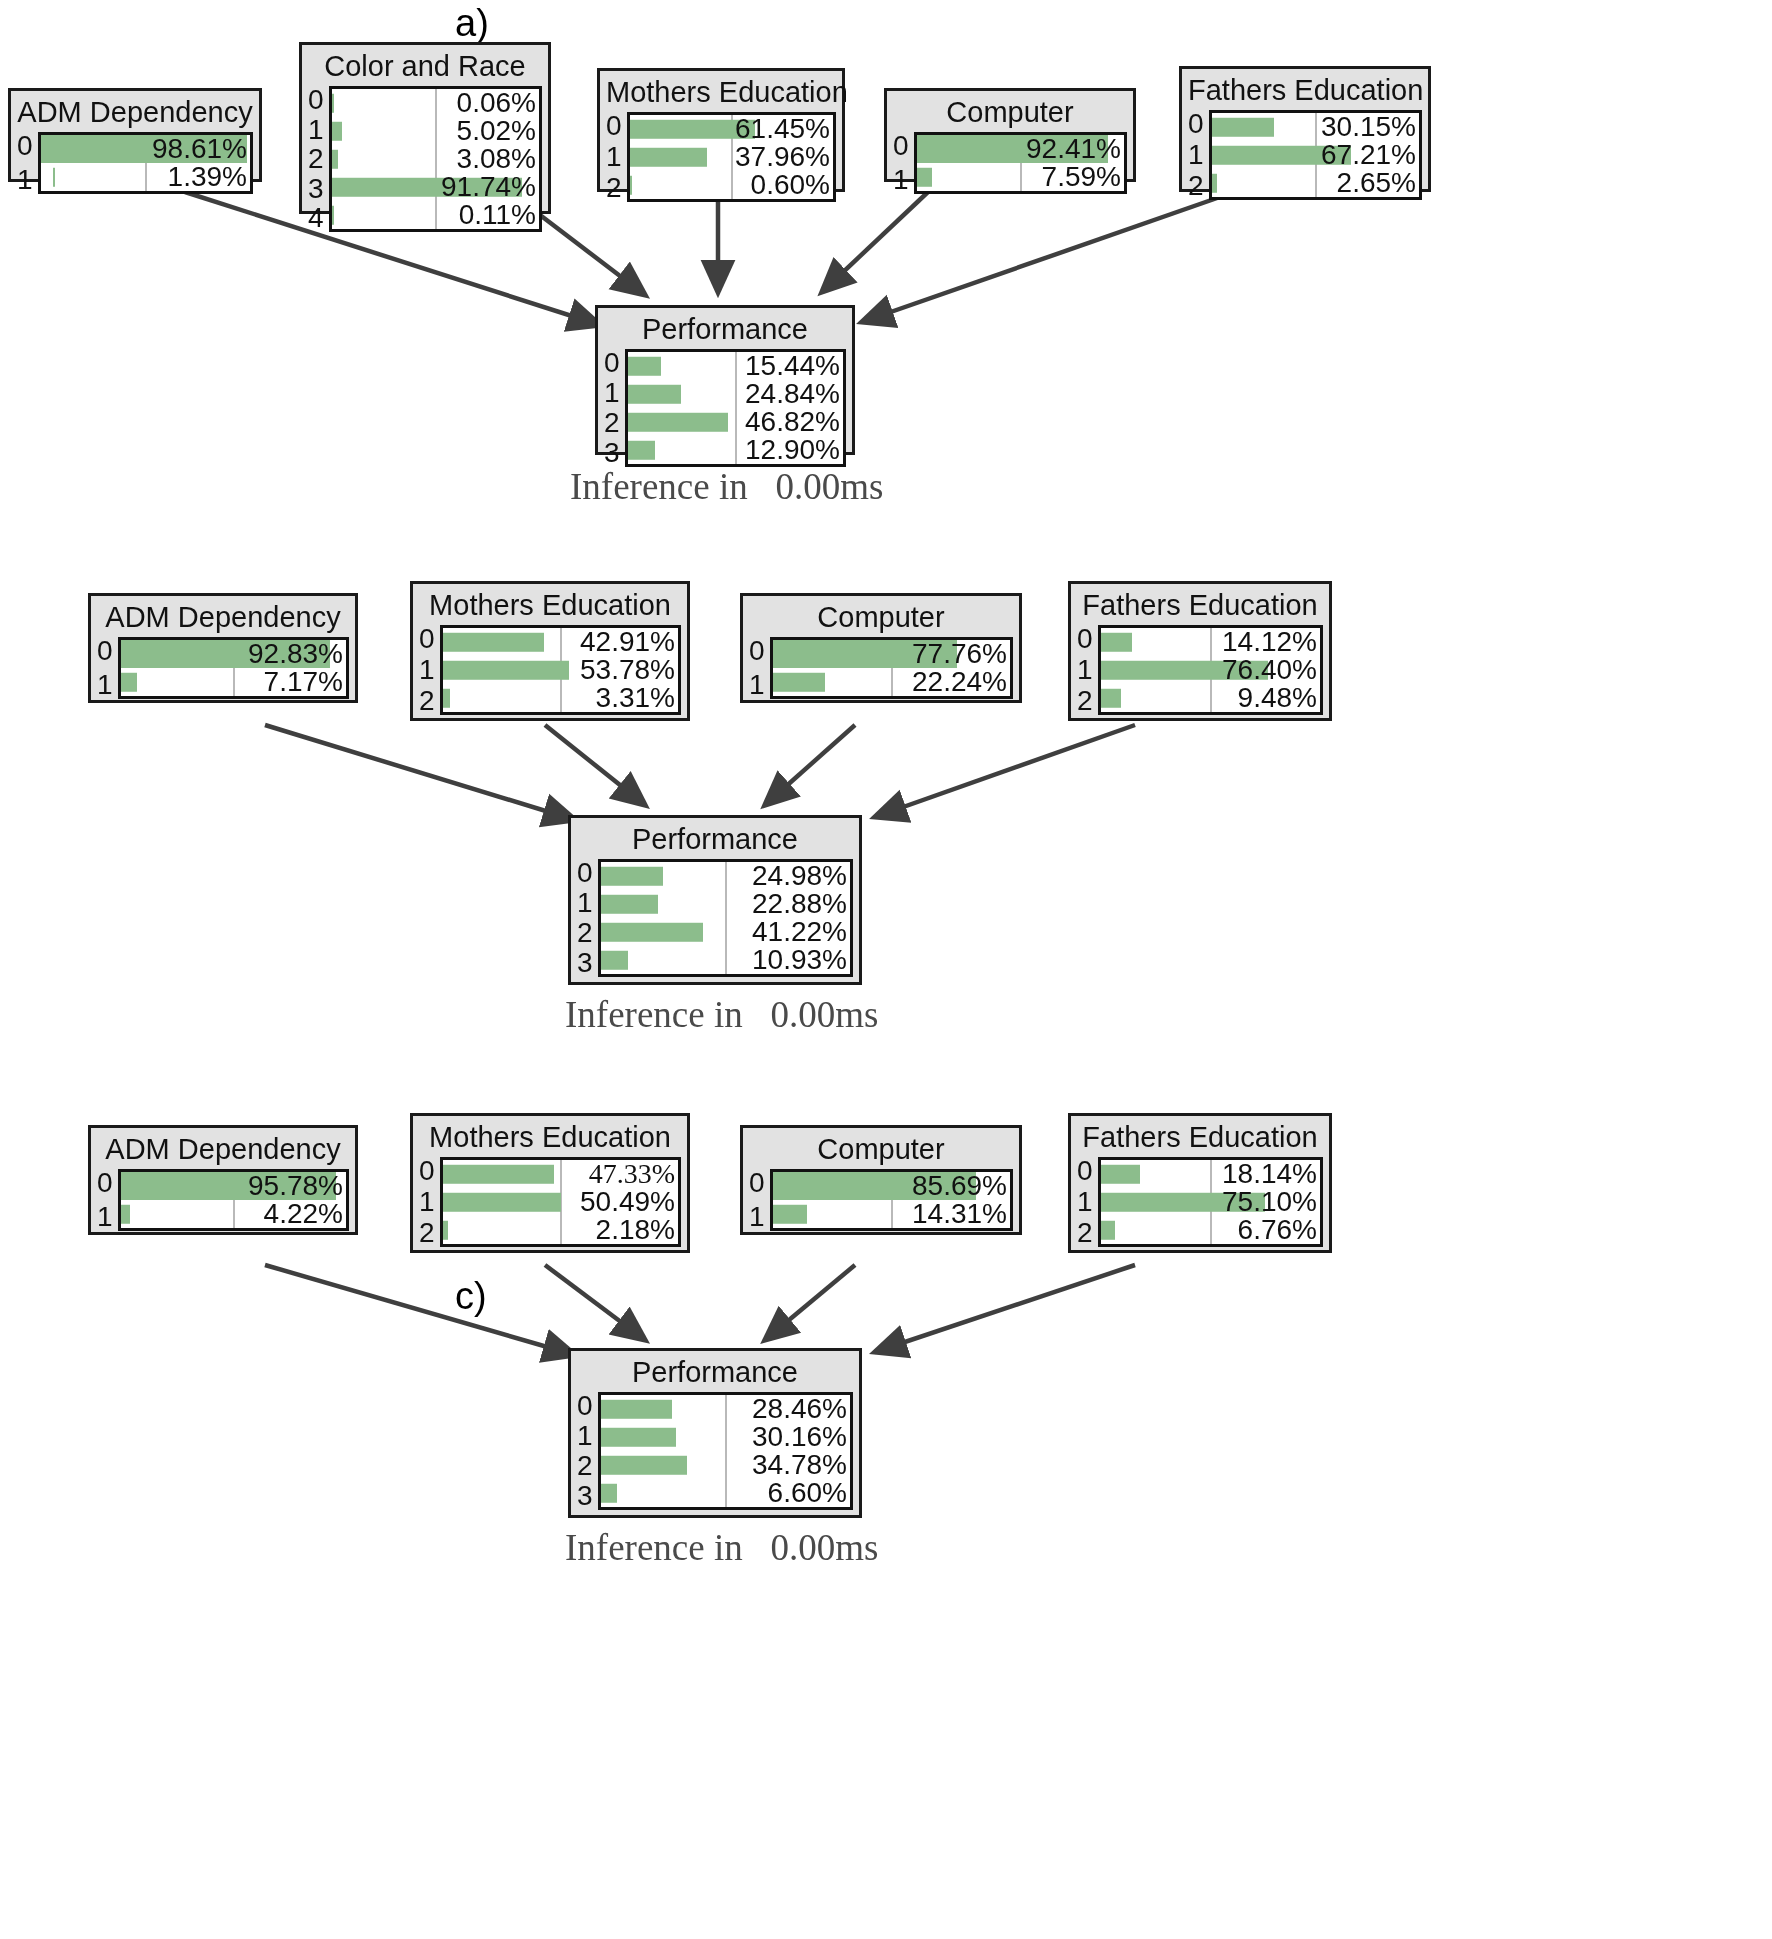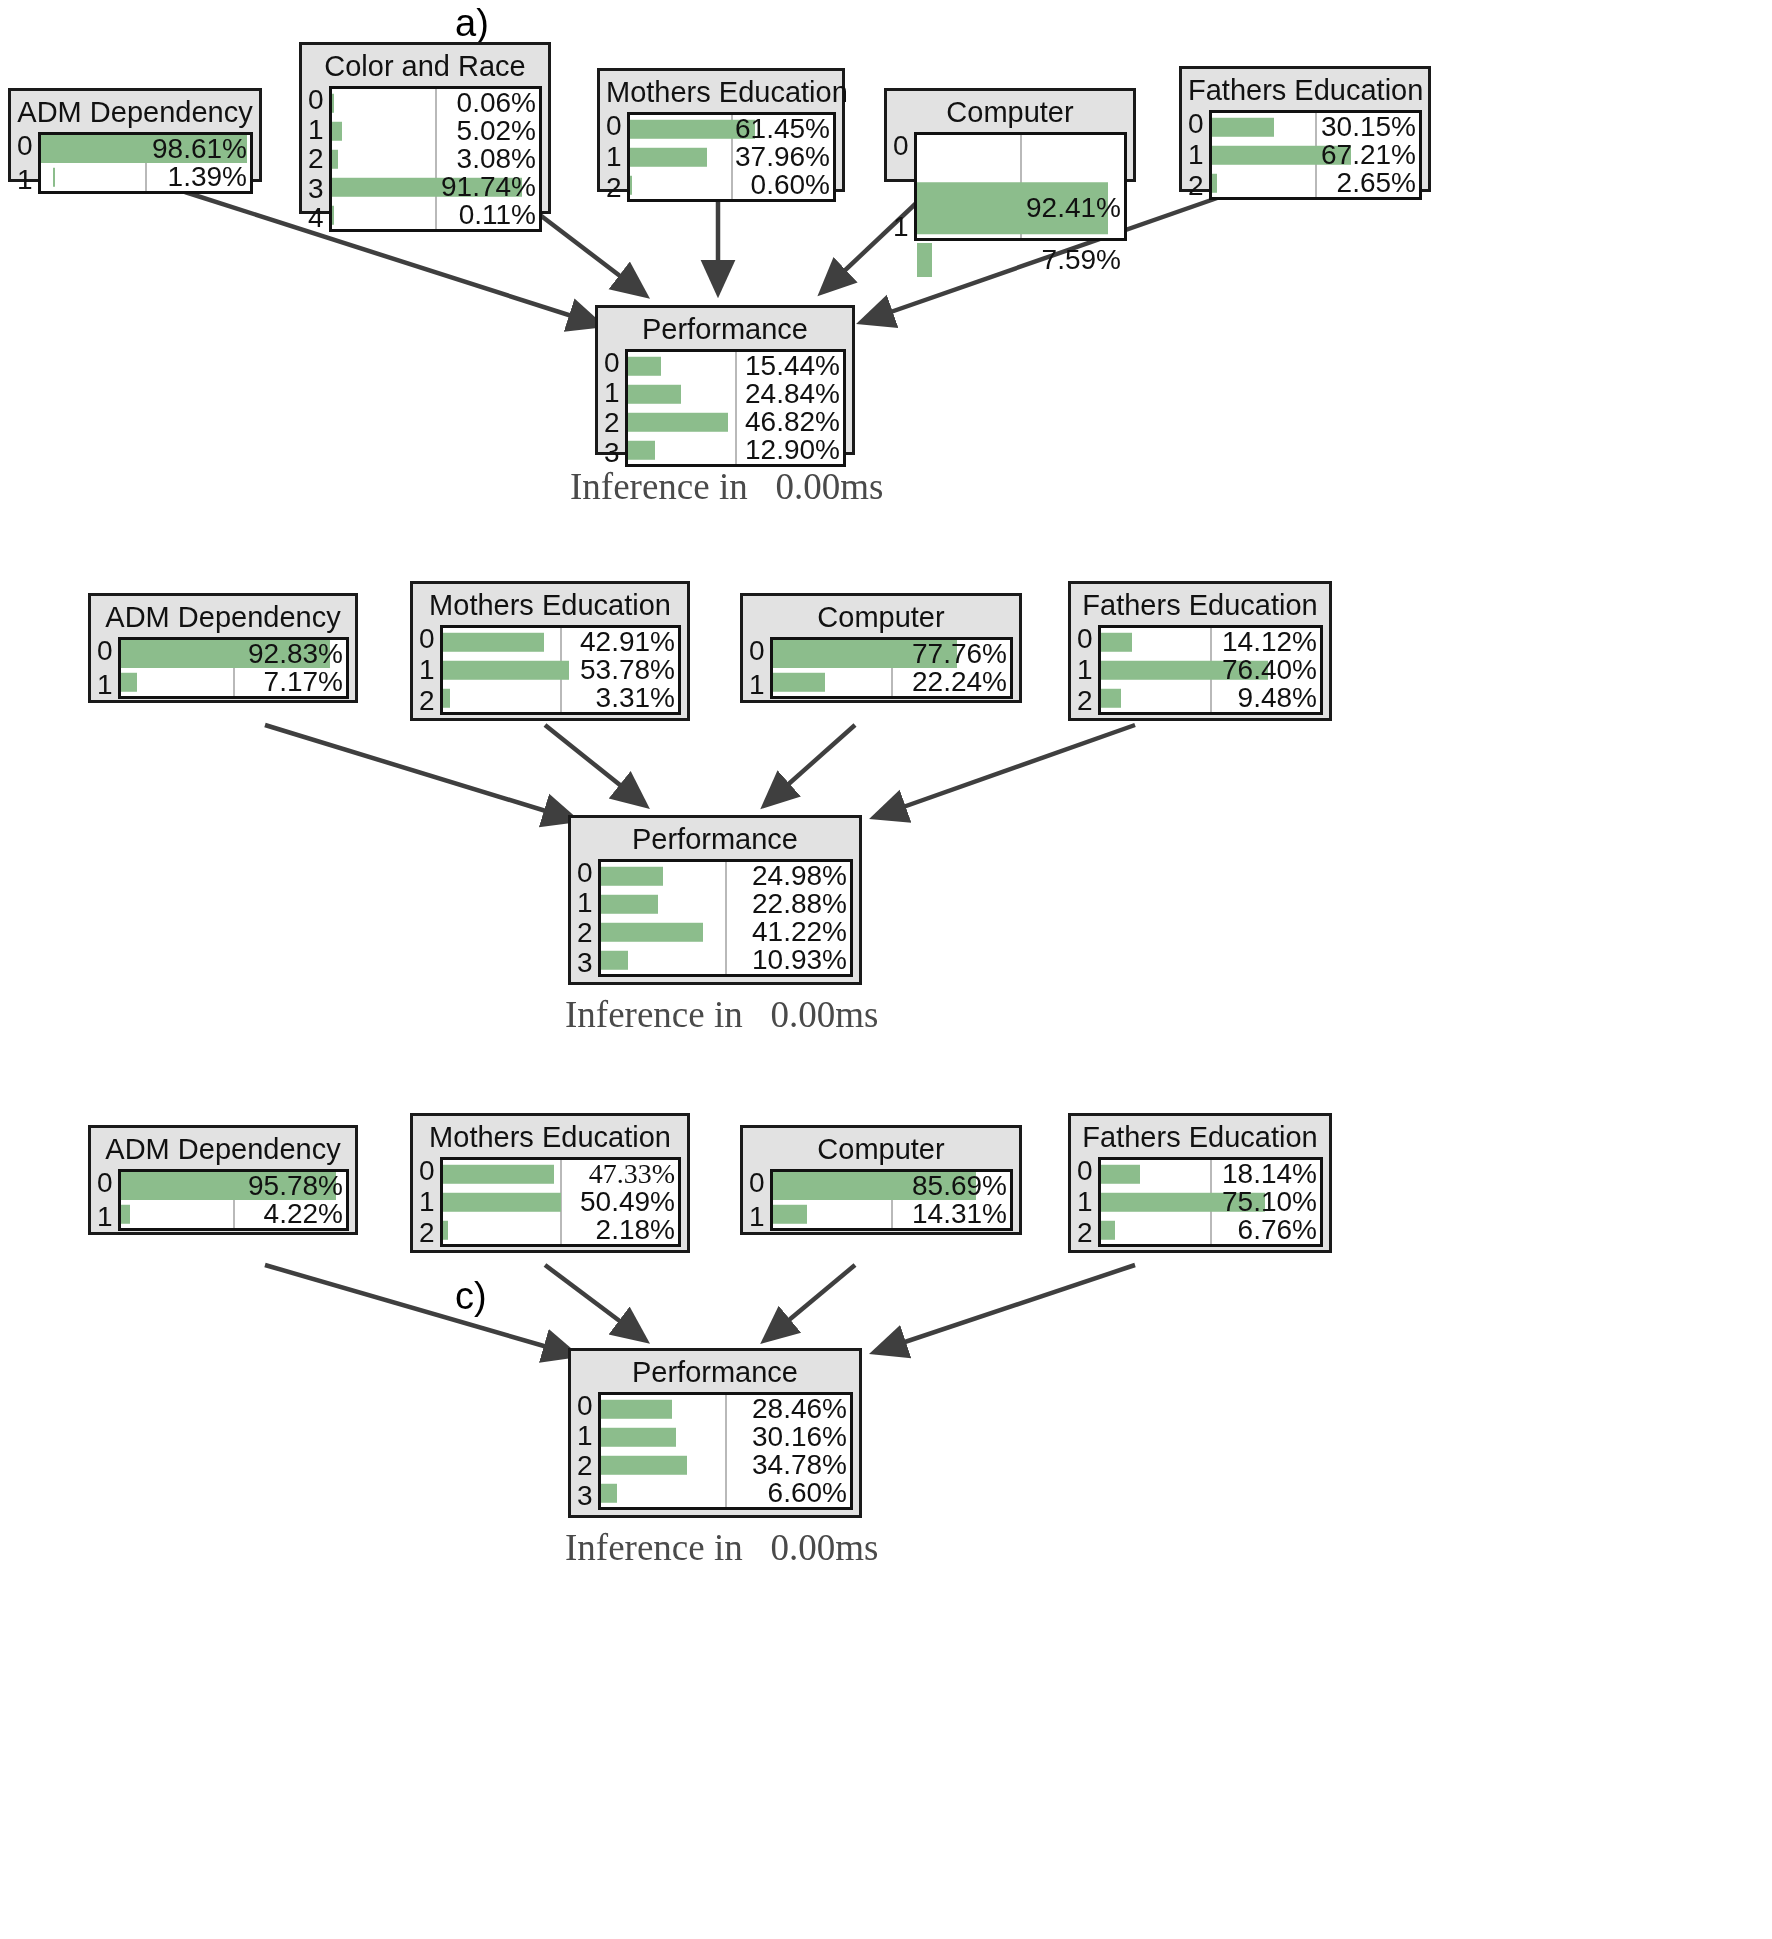--- a/index.html
+++ b/index.html
@@ -140,21 +140,21 @@
   </div>
 
   <div class="node" style="left:884px;top:88px;width:252px;height:94px;">
     <div class="node-title">Computer</div>
     <div class="node-body">
       <div class="states">
         <div class="state">0</div>
         <div class="state">1</div>
       </div>
       <div class="bars">
-        <div class="barrow" style="height: 50%; margin-top: 47px;">
+        <div class="barrow" style="height: 50%;">
           <div class="bar full" style="width:92.41%"></div>
           <div class="pct">92.41%</div>
         </div>
         <div class="barrow" style="height: 50%;">
           <div class="bar" style="width:7.59%"></div>
           <div class="pct">7.59%</div>
         </div>
       </div>
     </div>
   </div>

